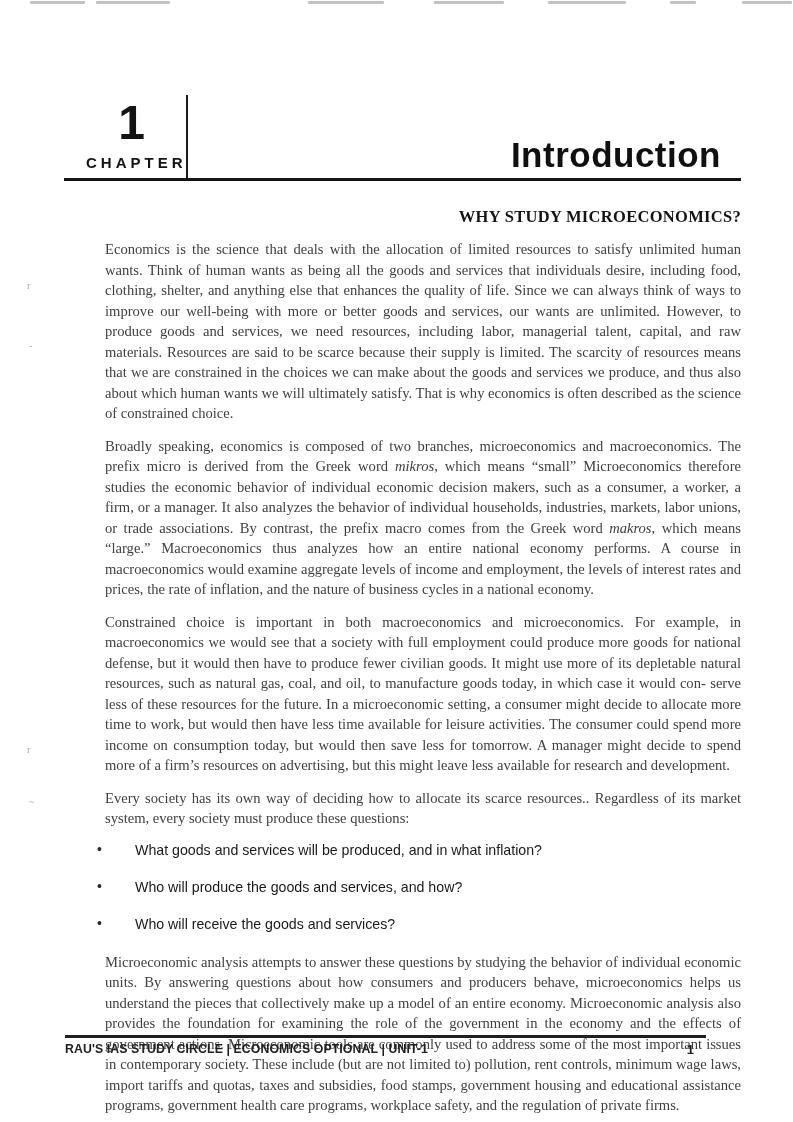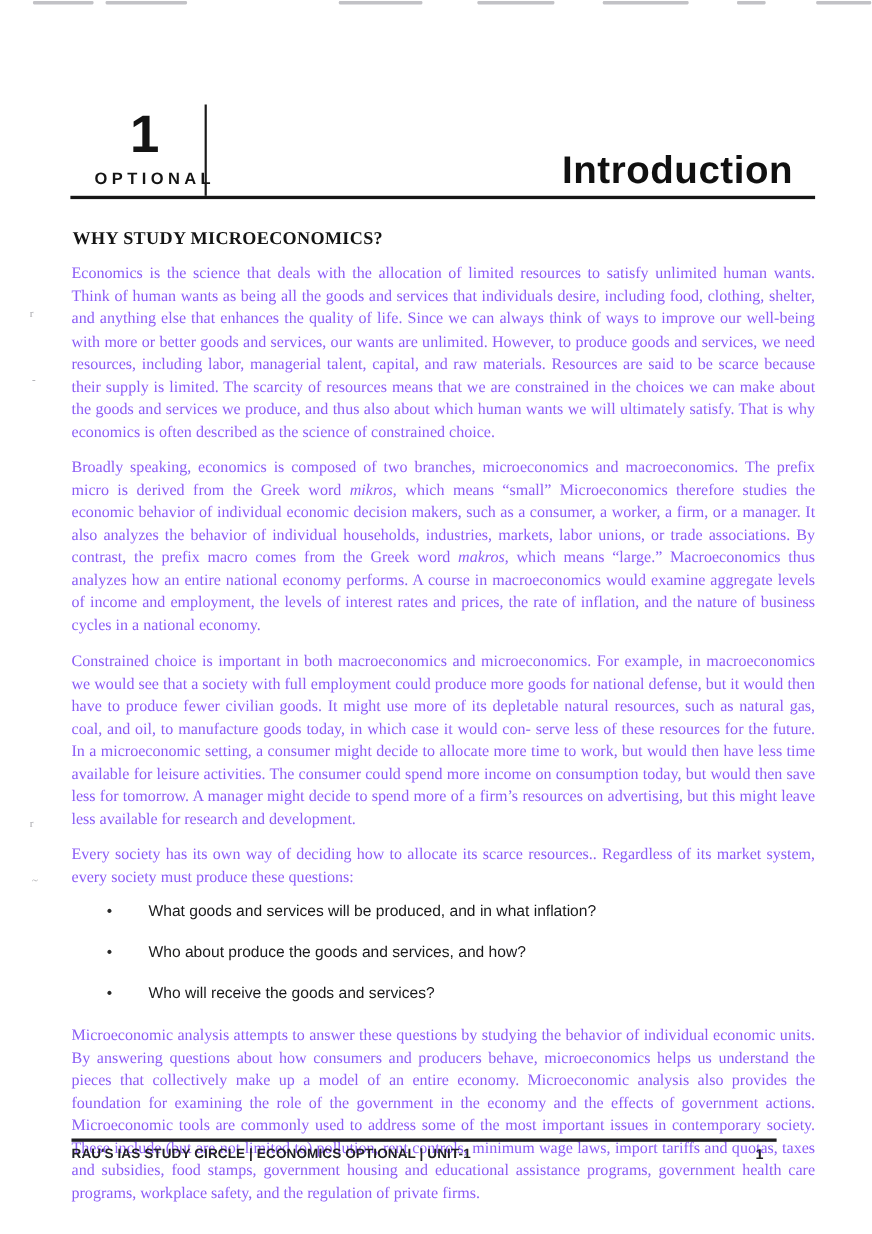--- a/index.html
+++ b/index.html
@@ -56,26 +56,28 @@
 
   
   .main-content {
     position: absolute; top: 207px; left: 65px; width: 676px;
   }
   .section-heading {
     font-family: "Liberation Serif", serif;
     font-size: 16.5px; font-weight: 700; letter-spacing: 0.3px;
     color: #141414;
     margin: 0 0 12px 1px;
+    text-align: right;
   }
   .body-paragraph {
     font-size: 14.6px; line-height: 20.5px;
     text-align: justify;
-    color: #8b5cf6;
+    color: #404040;
     margin-bottom: 12px;
+    margin-left: 40px;
   }
   .question-list {
     list-style: none;
     margin: 4px 0 12px 32px;
     font-family: "Liberation Sans", sans-serif;
     font-size: 14.2px; color: #1a1a1c;
   }
   .question-list li {
     position: relative;
     padding-left: 38px;
@@ -116,42 +118,42 @@
   </div>
 
   <span class="margin-mark" style="left:27px; top:281px;">r</span>
   <span class="margin-mark" style="left:29px; top:341px;">-</span>
   <span class="margin-mark" style="left:27px; top:745px;">r</span>
   <span class="margin-mark" style="left:29px; top:797px;">~</span>
 
   <header class="chapter-header">
     <div class="chapter-block">
       <div class="chapter-number">1</div>
-      <div class="chapter-label">OPTIONAL</div>
+      <div class="chapter-label">CHAPTER</div>
     </div>
     <div class="vline"></div>
     <h1 class="chapter-title">Introduction</h1>
     <div class="hrule"></div>
   </header>
 
   <main class="main-content">
 
     <h2 class="section-heading">WHY STUDY MICROECONOMICS?</h2>
 
     <p class="body-paragraph"><span>Economics is the science that deals with the allocation of limited resources to satisfy unlimited human wants. Think of human wants as being all the goods and services that individuals desire, including food, clothing, shelter, and anything else that enhances the quality of life. Since we can always think of ways to improve our well-being with more or better goods and services, our wants are unlimited. However, to produce goods and services, we need resources, including labor, managerial talent, capital, and raw materials. Resources are said to be scarce because their supply is limited. The scarcity of resources means that we are constrained in the choices we can make about the goods and services we produce, and thus also about which human wants we will ultimately satisfy. That is why economics is often described as the science of constrained choice.</span></p>
 
     <p class="body-paragraph"><span>Broadly speaking, economics is composed of two branches, microeconomics and macroeconomics. The prefix micro is derived from the Greek word </span><span style="font-style: italic;">mikros</span><span>, which means “small” Microeconomics therefore studies the economic behavior of individual economic decision makers, such as a consumer, a worker, a firm, or a manager.  It also analyzes the behavior of individual households, industries, markets, labor unions, or trade associations. By contrast, the prefix macro comes from the Greek word </span><span style="font-style: italic;">makros</span><span>, which means “large.” Macroeconomics thus analyzes how an entire national economy performs. A course in macroeconomics would examine aggregate levels of income and employment, the levels of interest rates and prices, the rate of inflation, and the nature of business cycles in a national economy.</span></p>
 
     <p class="body-paragraph"><span>Constrained choice is important in both macroeconomics and microeconomics. For example, in macroeconomics we would see that a society with full employment could produce more goods for national defense, but it would then have to produce fewer civilian goods. It might use more of its depletable natural resources, such as natural gas, coal, and oil, to manufacture goods today, in which case it would con- serve less of these resources for the future. In a microeconomic setting, a consumer might decide to allocate more time to work, but would then have less time available for leisure activities. The consumer could spend more income on consumption today, but would then save less for tomorrow. A manager might decide to spend more of a firm’s resources on advertising, but this might leave less available for research and development.</span></p>
 
     <p class="body-paragraph"><span>Every society has its own way of deciding how to allocate its scarce resources.. Regardless of its market system, every society must produce these questions:</span></p>
 
     <ul class="question-list">
       <li>What goods and services will be produced, and in what inflation?</li>
-      <li>Who about produce the goods and services, and how?</li>
+      <li>Who will produce the goods and services, and how?</li>
       <li>Who will receive the goods and services?</li>
     </ul>
 
     <p class="body-paragraph"><span>Microeconomic analysis attempts to answer these questions by studying the behavior of individual economic units. By answering questions about how consumers and producers behave, microeconomics helps us understand the pieces that collectively make up a model of an entire economy. Microeconomic analysis also provides the foundation for examining the role of the government in the economy and the effects of government actions. Microeconomic tools are commonly used to address some of the most important issues in contemporary society. These include (but are not limited to) pollution, rent controls, minimum wage laws, import tariffs and quotas, taxes and subsidies, food stamps, government  housing and educational assistance programs, government health care programs, workplace safety, and the regulation of private firms.</span></p>
 
   </main>
 
   <footer class="page-footer">
     <div class="footer-rule"></div>
     <div class="footer-row">

